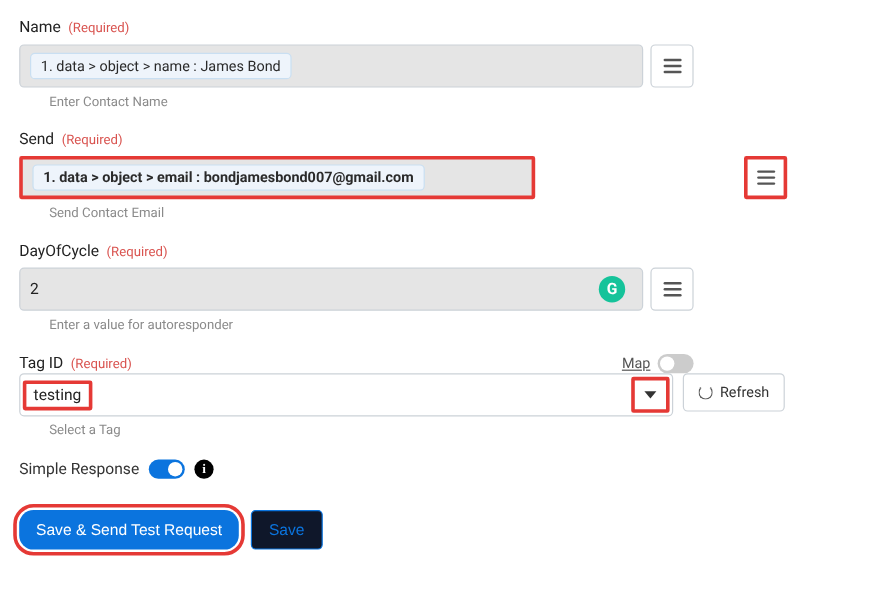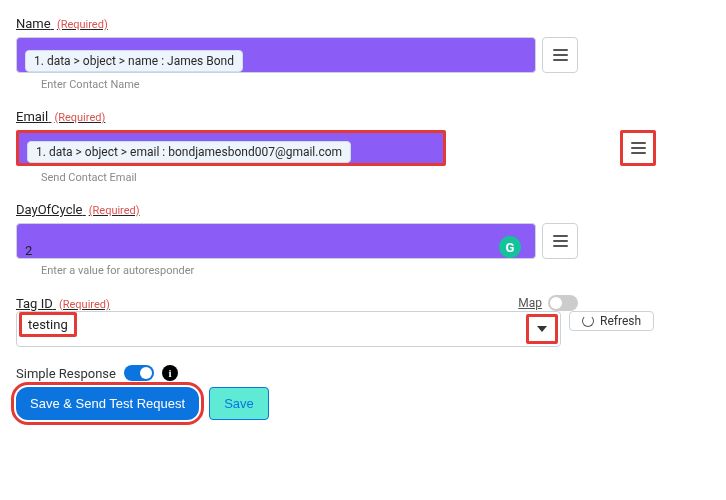--- a/index.html
+++ b/index.html
@@ -10,21 +10,20 @@
     margin: 0;
     padding: 16px;
     width: 726px;
     background: #fff;
   }
   .field-block { margin-bottom: 18px; }
   .field-label {
     font-size: 13px;
     color: #222;
     margin-bottom: 6px;
-    text-decoration: underline;
   }
   .required {
     color: #d9534f;
     font-size: 11px;
     margin-left: 3px;
   }
   .helper {
     font-size: 11px;
     color: #8a8a8a;
     margin-top: 5px;
@@ -34,23 +33,23 @@
     display: flex;
     align-items: center;
     gap: 6px;
   }
   .input-box {
     flex: 1;
     height: 36px;
     border: 1px solid #ccd2d8;
     border-radius: 4px;
     display: flex;
-    align-items: flex-end;
+    align-items: center;
     padding: 0 8px;
-    background: #8b5cf6;
+    background: #e5e5e5;
   }
   .token {
     display: inline-block;
     background: #eef4fb;
     border: 1px solid #c9dff2;
     border-radius: 4px;
     padding: 3px 8px;
     font-size: 12px;
     color: #2a2a2a;
     font-family: inherit;
@@ -91,21 +90,21 @@
     align-items: center;
     justify-content: center;
     color: #fff;
     font-weight: bold;
     font-size: 13px;
   }
   .hl {
     border: 3px solid #e53935;
     border-radius: 2px;
   }
-  .input-box.hl { border-width: 3px; }
+  .input-box.hl { border-width: 3px; font-weight: bold; }
   .icon-btn.hl { border-width: 3px; }
 
   .map-row {
     display: flex;
     align-items: center;
     justify-content: space-between;
     margin-bottom: 0;
   }
   .map-group { display: flex; align-items: center; gap: 6px; font-size: 12px; color: #555; text-decoration: underline; }
   .toggle-off {
@@ -125,21 +124,21 @@
     content: ""; position: absolute; right: 2px; top: 2px;
     width: 12px; height: 12px; background: #fff; border-radius: 50%;
   }
 
   .select-box {
     flex: 1;
     height: 36px;
     border: 1px solid #ccd2d8;
     border-radius: 4px;
     display: flex;
-    align-items: flex-start;
+    align-items: center;
     padding: 0 8px;
     position: relative;
     background: #fff;
   }
   .select-value-hl {
     border: 3px solid #e53935;
     border-radius: 2px;
     padding: 2px 6px;
     margin-left: -6px;
   }
@@ -155,21 +154,21 @@
     border: 3px solid #e53935;
     border-radius: 2px;
   }
   .caret {
     width: 0; height: 0;
     border-left: 5px solid transparent;
     border-right: 5px solid transparent;
     border-top: 6px solid #333;
   }
   .refresh-btn {
-    height: 20px;
+    height: 32px;
     padding: 0 12px;
     border: 1px solid #ccd2d8;
     border-radius: 4px;
     background: #fff;
     display: flex;
     align-items: center;
     gap: 6px;
     font-size: 12px;
     color: #333;
     cursor: pointer;
@@ -177,21 +176,21 @@
   .refresh-icon {
     width: 12px; height: 12px;
     border: 1.7px solid #555;
     border-radius: 50%;
     border-top-color: transparent;
     position: relative;
   }
 
   .sr-row {
     display: flex; align-items: center; gap: 8px;
-    margin: 8px 0 6px 0;
+    margin: 8px 0 26px 0;
   }
   .info-circle {
     width: 16px; height: 16px; border-radius: 50%;
     background: #000; color: #fff;
     display:flex; align-items:center; justify-content:center;
     font-size: 11px; font-weight: bold;
     font-family: serif;
   }
 
   .btn-row { display: flex; gap: 10px; align-items: center; }
@@ -203,21 +202,21 @@
     padding: 9px 14px;
     font-size: 13px;
     cursor: pointer;
   }
   .btn-primary-hl {
     outline: 3px solid #e53935;
     outline-offset: 2px;
     border-radius: 12px;
   }
   .btn-secondary {
-    background: #5eead4;
+    background: #0f172a;
     color: #0b74de;
     border: 1px solid #0b74de;
     border-radius: 4px;
     padding: 8px 14px;
     font-size: 13px;
     cursor: pointer;
   }
 
   
   .col1 { max-width: 562px; }
@@ -241,21 +240,21 @@
           <span></span>
           <span></span>
         </div>
     </div>
   </div>
   <div class="helper">Enter Contact Name</div>
 </div>
 
 <div class="field-block">
   <div class="field-label">
-    <span>Email</span>
+    <span>Send</span>
     <span class="required">(Required)</span>
   </div>
   <div class="input-row" style="max-width:640px;">
     <div class="input-box hl" style="flex:0 0 auto; width:auto; min-width:430px;">
       <span class="token">1. data &gt; object &gt; email : bondjamesbond007@gmail.com</span>
     </div>
     <div style="flex:1"></div>
     <div class="icon-btn hl">
       <div class="hamburger-lines">
           <span></span>
@@ -304,20 +303,21 @@
       <span class="select-value-hl text-value">testing</span>
       <div class="caret-hl">
         <div class="caret"></div>
       </div>
     </div>
     <div class="refresh-btn">
       <div class="refresh-icon"></div>
       <span>Refresh</span>
     </div>
   </div>
+  <div class="helper">Select a Tag</div>
 </div>
 
 <div class="sr-row">
   <span style="font-size:13px;">Simple Response</span>
   <div class="toggle-on"></div>
   <div class="info-circle">i</div>
 </div>
 
 <div class="btn-row">
   <button class="btn-primary btn-primary-hl">Save &amp; Send Test Request</button>

